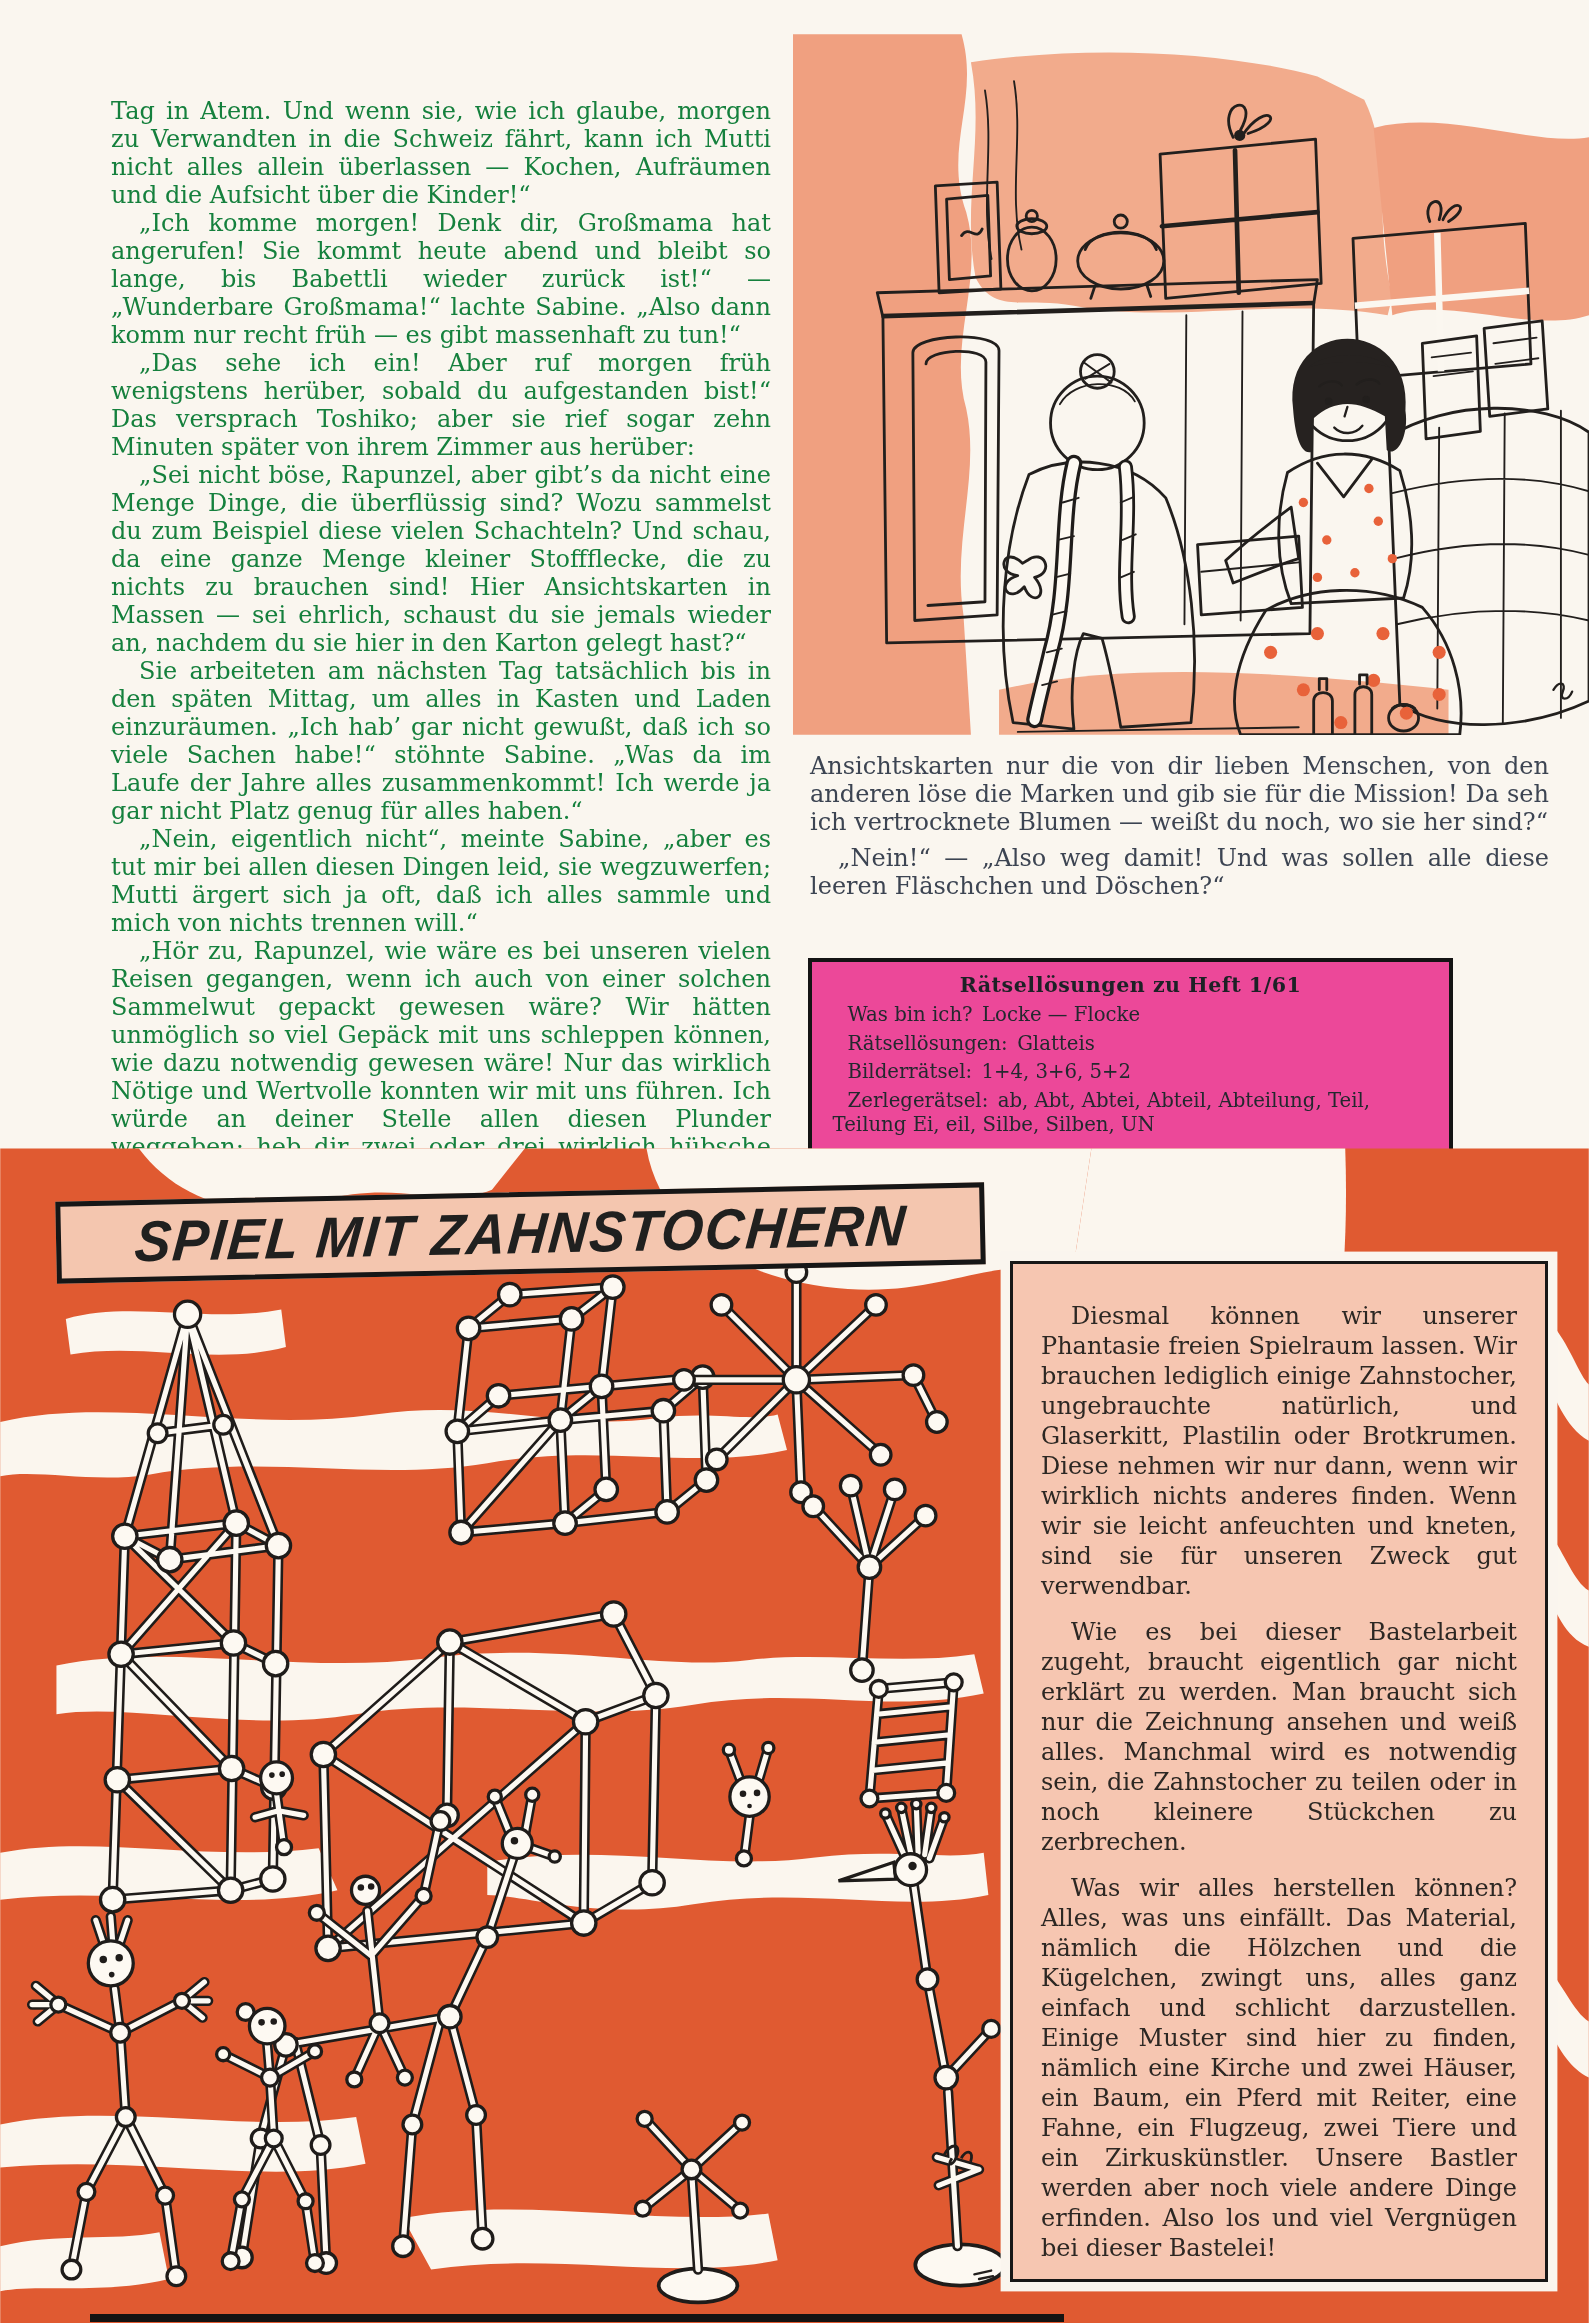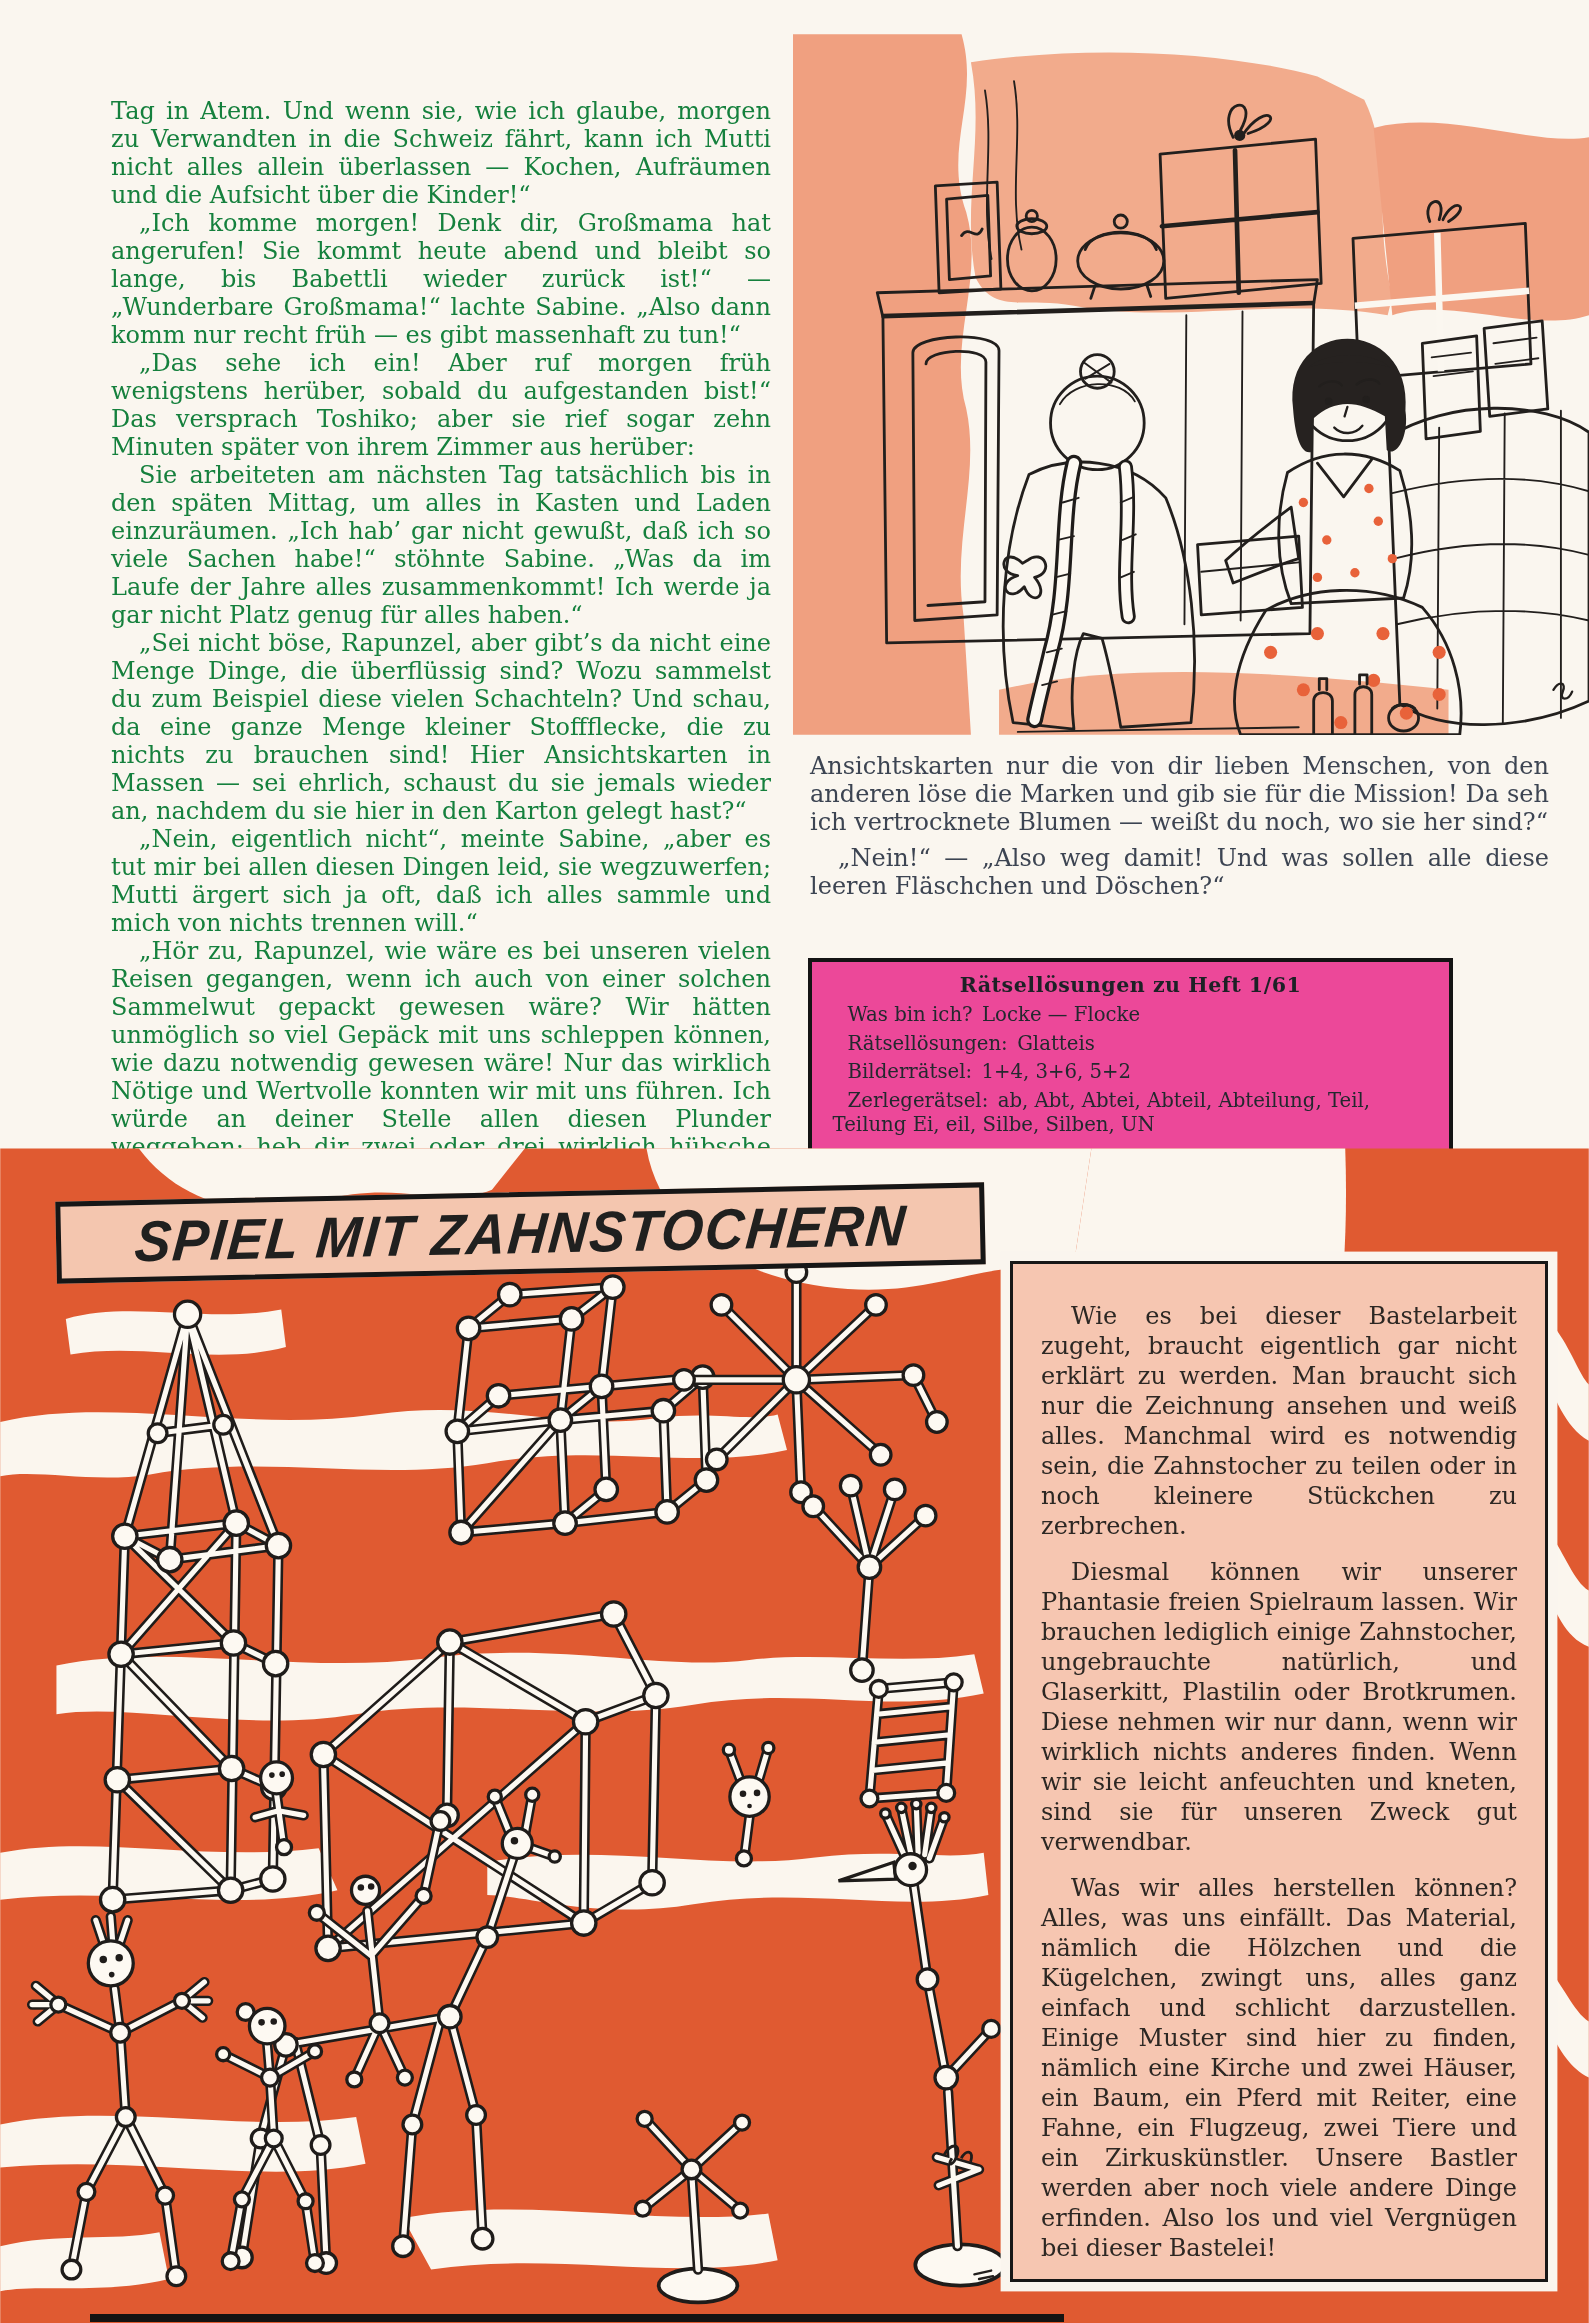--- a/index.html
+++ b/index.html
@@ -55,22 +55,22 @@
 </style>
 </head>
 <body>
 
 <div class="page">
 
   <div class="story-left">
     <p class="noindent">Tag in Atem. Und wenn sie, wie ich glaube, morgen zu Verwandten in die Schweiz fährt, kann ich Mutti nicht alles allein überlassen — Kochen, Aufräumen und die Aufsicht über die Kinder!“</p>
     <p>„Ich komme morgen! Denk dir, Großmama hat angerufen! Sie kommt heute abend und bleibt so lange, bis Babettli wieder zurück ist!“ — „Wunderbare Großmama!“ lachte Sabine. „Also dann komm nur recht früh — es gibt massenhaft zu tun!“</p>
     <p>„Das sehe ich ein! Aber ruf morgen früh wenigstens herüber, sobald du aufgestanden bist!“ Das versprach Toshiko; aber sie rief sogar zehn Minuten später von ihrem Zimmer aus herüber:</p>
+    <p>„Sei nicht böse, Rapunzel, aber gibt’s da nicht eine Menge Dinge, die überflüssig sind? Wozu sammelst du zum Beispiel diese vielen Schachteln? Und schau, da eine ganze Menge kleiner Stoffflecke, die zu nichts zu brauchen sind! Hier Ansichtskarten in Massen — sei ehrlich, schaust du sie jemals wieder an, nachdem du sie hier in den Karton gelegt hast?“</p>
     <p>Sie arbeiteten am nächsten Tag tatsächlich bis in den späten Mittag, um alles in Kasten und Laden einzuräumen. „Ich hab’ gar nicht gewußt, daß ich so viele Sachen habe!“ stöhnte Sabine. „Was da im Laufe der Jahre alles zusammenkommt! Ich werde ja gar nicht Platz genug für alles haben.“</p>
-    <p>„Sei nicht böse, Rapunzel, aber gibt’s da nicht eine Menge Dinge, die überflüssig sind? Wozu sammelst du zum Beispiel diese vielen Schachteln? Und schau, da eine ganze Menge kleiner Stoffflecke, die zu nichts zu brauchen sind! Hier Ansichtskarten in Massen — sei ehrlich, schaust du sie jemals wieder an, nachdem du sie hier in den Karton gelegt hast?“</p>
     <p>„Nein, eigentlich nicht“, meinte Sabine, „aber es tut mir bei allen diesen Dingen leid, sie wegzuwerfen; Mutti ärgert sich ja oft, daß ich alles sammle und mich von nichts trennen will.“</p>
     <p>„Hör zu, Rapunzel, wie wäre es bei unseren vielen Reisen gegangen, wenn ich auch von einer solchen Sammelwut gepackt gewesen wäre? Wir hätten unmöglich so viel Gepäck mit uns schleppen können, wie dazu notwendig gewesen wäre! Nur das wirklich Nötige und Wertvolle konnten wir mit uns führen. Ich würde an deiner Stelle allen diesen Plunder weggeben; heb dir zwei oder drei wirklich hübsche Schachteln auf, von den</p>
   </div>
 
   <div class="illo-top">
     <svg viewBox="0 0 850 748">
 
       <g>
         <path fill="#f0a080" d="M0,0 H180 C200,70 160,120 185,190 C205,260 165,330 185,400 C200,470 170,540 182,620 L190,748 H0 Z"></path>
         <path fill="#f2ab8c" d="M190,30 C320,10 470,20 560,45 L610,70 C640,130 620,200 640,280 L635,300 C520,280 400,310 300,290 C250,280 215,300 195,260 C180,180 205,110 190,30 Z"></path>
@@ -422,21 +422,21 @@
         <circle class="b" cx="303" cy="754" r="8"></circle>
       </g>
       <path d="M1008,1082 C1015,1070 1025,1070 1022,1082 C1018,1094 1010,1096 1016,1086 M1026,1086 C1032,1076 1040,1078 1036,1090" stroke="#1f1c1a" stroke-width="3" fill="none"></path>
     </svg>
 
     <div class="banner">
       <span>SPIEL MIT ZAHNSTOCHERN</span>
     </div>
 
     <div class="panel">
+      <p>Diesmal können wir unserer Phantasie freien Spielraum lassen. Wir brauchen lediglich einige Zahnstocher, ungebrauchte natürlich, und Glaserkitt, Plastilin oder Brotkrumen. Diese nehmen wir nur dann, wenn wir wirklich nichts anderes finden. Wenn wir sie leicht anfeuchten und kneten, sind sie für unseren Zweck gut verwendbar.</p>
       <p>Wie es bei dieser Bastelarbeit zugeht, braucht eigentlich gar nicht erklärt zu werden. Man braucht sich nur die Zeichnung ansehen und weiß alles. Manchmal wird es notwendig sein, die Zahnstocher zu teilen oder in noch kleinere Stückchen zu zerbrechen.</p>
-      <p>Diesmal können wir unserer Phantasie freien Spielraum lassen. Wir brauchen lediglich einige Zahnstocher, ungebrauchte natürlich, und Glaserkitt, Plastilin oder Brotkrumen. Diese nehmen wir nur dann, wenn wir wirklich nichts anderes finden. Wenn wir sie leicht anfeuchten und kneten, sind sie für unseren Zweck gut verwendbar.</p>
       <p>Was wir alles herstellen können? Alles, was uns einfällt. Das Material, nämlich die Hölzchen und die Kügelchen, zwingt uns, alles ganz einfach und schlicht darzustellen. Einige Muster sind hier zu finden, nämlich eine Kirche und zwei Häuser, ein Baum, ein Pferd mit Reiter, eine Fahne, ein Flugzeug, zwei Tiere und ein Zirkuskünstler. Unsere Bastler werden aber noch viele andere Dinge erfinden. Also los und viel Vergnügen bei dieser Bastelei!</p>
     </div>
   </div>
 
   <div class="footer-strip"></div>
 </div>
 
 
 </body></html>

